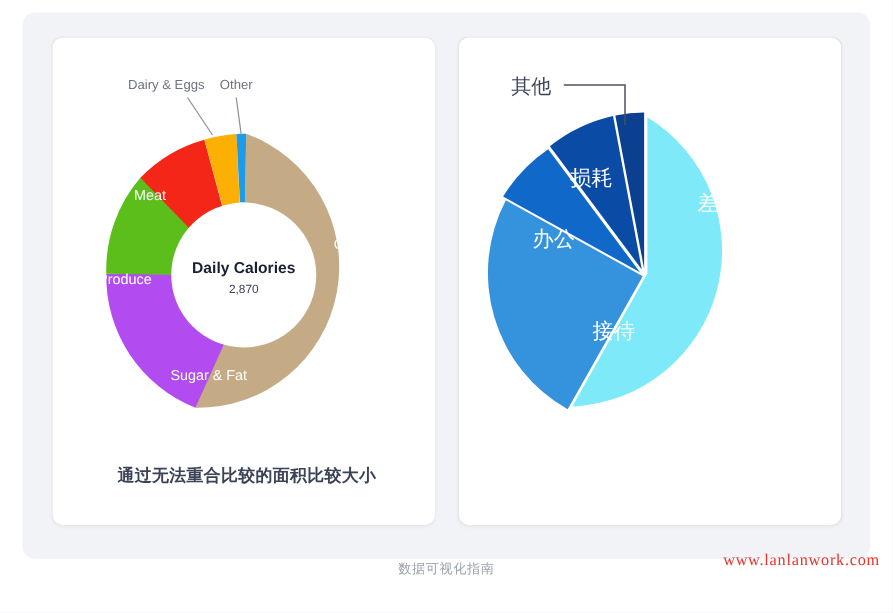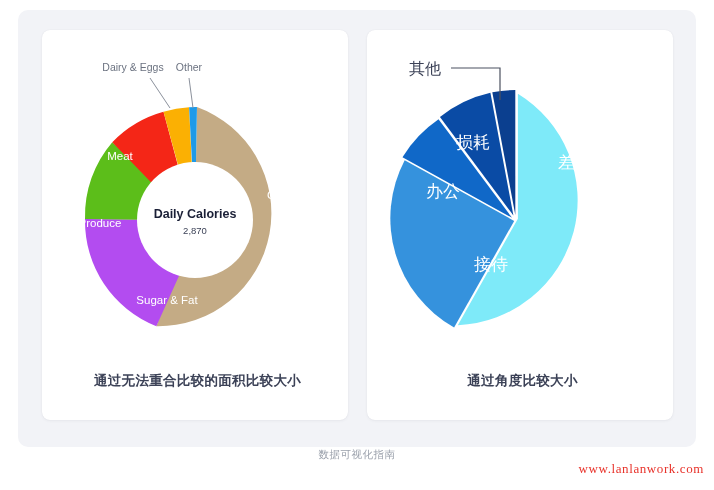--- a/index.html
+++ b/index.html
@@ -68,21 +68,21 @@
     top: 448px;
     width: 714px;
     text-align: center;
     font-size: 10.5px;
     color: #9aa0ab;
     letter-spacing: 0.5px;
   }
   .footer-url {
     position: absolute;
     right: 10px;
-    top: 461px;
+    top: 440px;
     font-family: "Liberation Serif", "DejaVu Serif", serif;
     font-size: 13px;
     color: #e8322a;
     letter-spacing: 0.6px;
   }
   svg { display: block; }
   .slice-label-light {
     fill: #ffffff;
     font-family: "Liberation Sans", "DejaVu Sans", sans-serif;
     font-size: 11.5px;
@@ -191,19 +191,18 @@
 
         <text class="slice-label-cn" x="208" y="138" text-anchor="middle">差旅</text>
         <text class="slice-label-cn" x="124" y="240" text-anchor="middle">接待</text>
         <text class="slice-label-cn" x="76" y="167" text-anchor="middle">办公</text>
         <text class="slice-label-cn" x="106" y="118" text-anchor="middle">损耗</text>
 
         <polyline points="84,38 133,38 133,70" fill="none" stroke="#4b5160" stroke-width="1.2"></polyline>
         <text class="leader-label-cn" x="74" y="44" text-anchor="end">其他</text>
       </svg>
     </div>
-    <div class="caption">通过角度比较大小</div>
   </div>
 
   <div class="footer-center">数据可视化指南</div>
   <div class="footer-url">www.lanlanwork.com</div>
 
 </div>
 
 </body></html>

